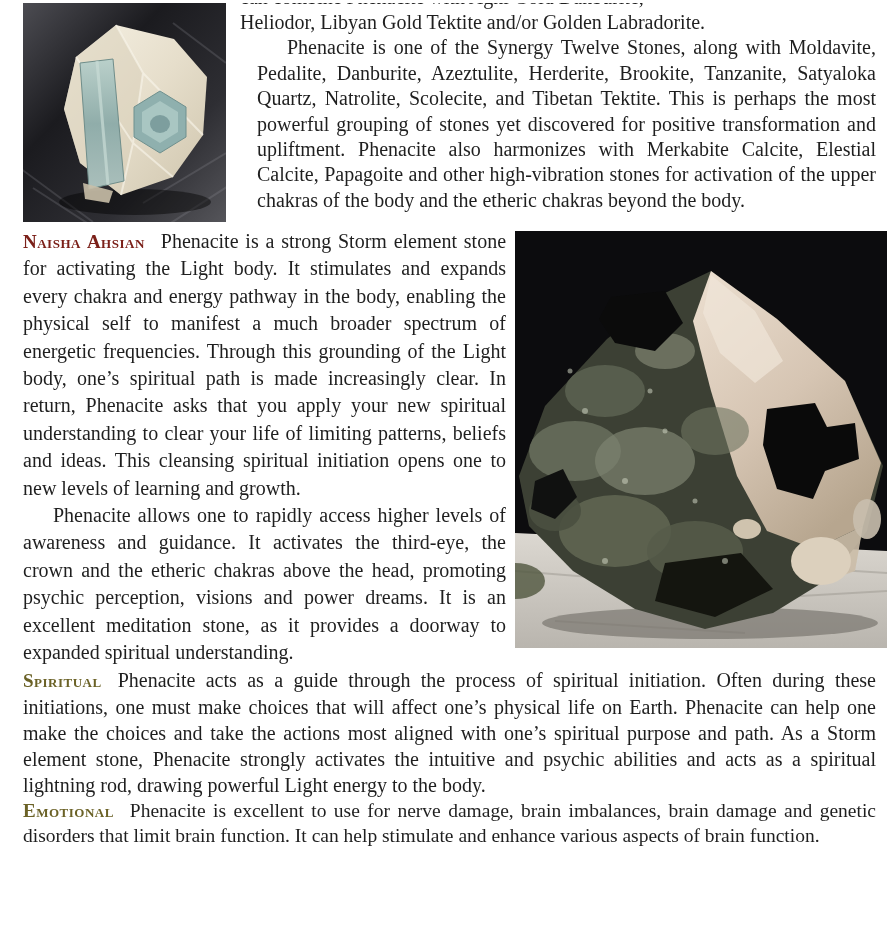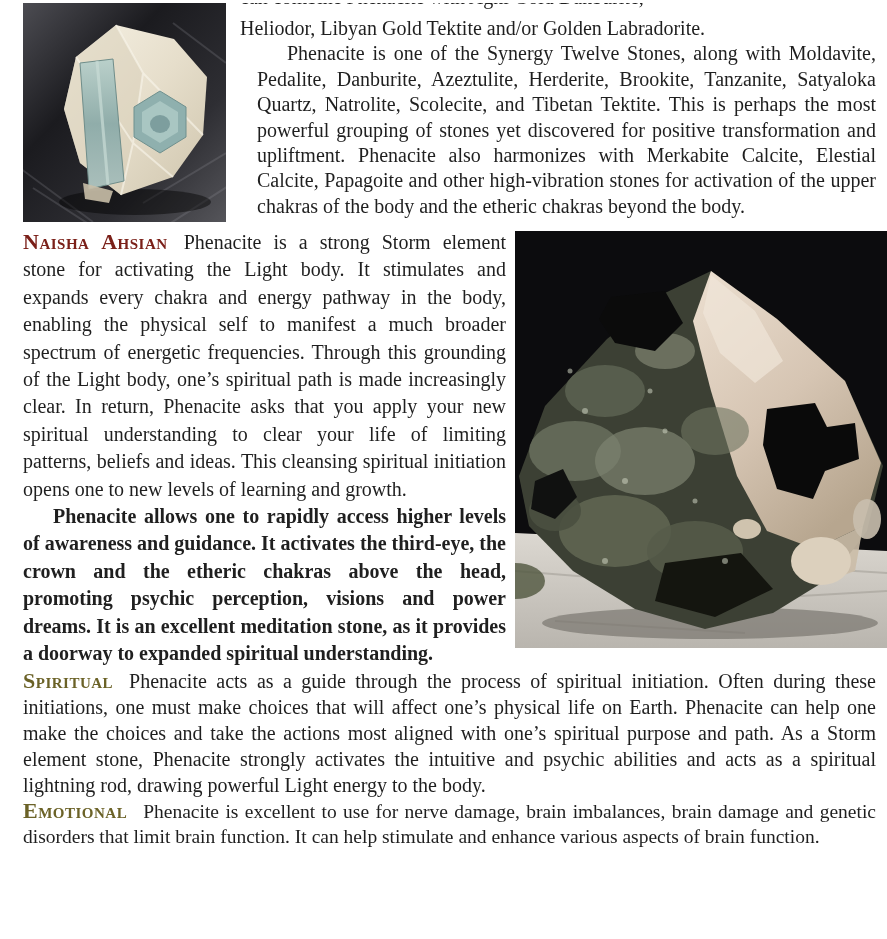--- a/index.html
+++ b/index.html
@@ -15,37 +15,37 @@
     background:var(--page-background);color:var(--text-color);
     font-family:"Liberation Serif","DejaVu Serif",serif;
     padding:0 11px 0 23px;margin:0 auto;
   }
   
   .top-section{display:flex;align-items:flex-start;padding-top:3px;}
   .photo-small{width:203px;height:219px;flex:none;overflow:hidden;}
   .top-text{flex:1;margin-left:14px;font-size:20px;line-height:25.4px;}
   .partial-line{height:7px;overflow:hidden;}
   .partial-line span{display:block;margin-top:-19px;line-height:26px;white-space:nowrap;}
-  .carryover{text-align:left;margin-top:6px;}
+  .carryover{text-align:left;}
   .justified{text-align:justify;}
   .indent{text-indent:30px;margin-left:17px;}
   
   .main-flow{margin-top:6px;font-size:20px;}
   .photo-large{
     float:right;width:372px;height:417px;overflow:hidden;
     margin:3px -11px 14px 9px;
   }
   .main-flow p{text-align:justify;}
   .p-naisha{line-height:27.4px;}
-  .p-naisha2{line-height:27.4px;text-indent:30px;font-weight:bold;}
+  .p-naisha2{line-height:27.4px;text-indent:30px;}
   .p-spiritual{line-height:26px;}
   .p-emotional,.p-physical{line-height:25px;font-size:19.5px;}
   .sec-head{
     font-variant:small-caps;font-weight:bold;letter-spacing:0.5px;
-    margin-right:16px;font-size:22px;
+    margin-right:16px;font-size:19px;
   }
   .head-author{color:var(--author-heading);}
   .head-olive{color:var(--section-heading);margin-top:10px;}
   svg{display:block;}
 </style>
 </head>
 <body>
 
 <div class="page">
 

